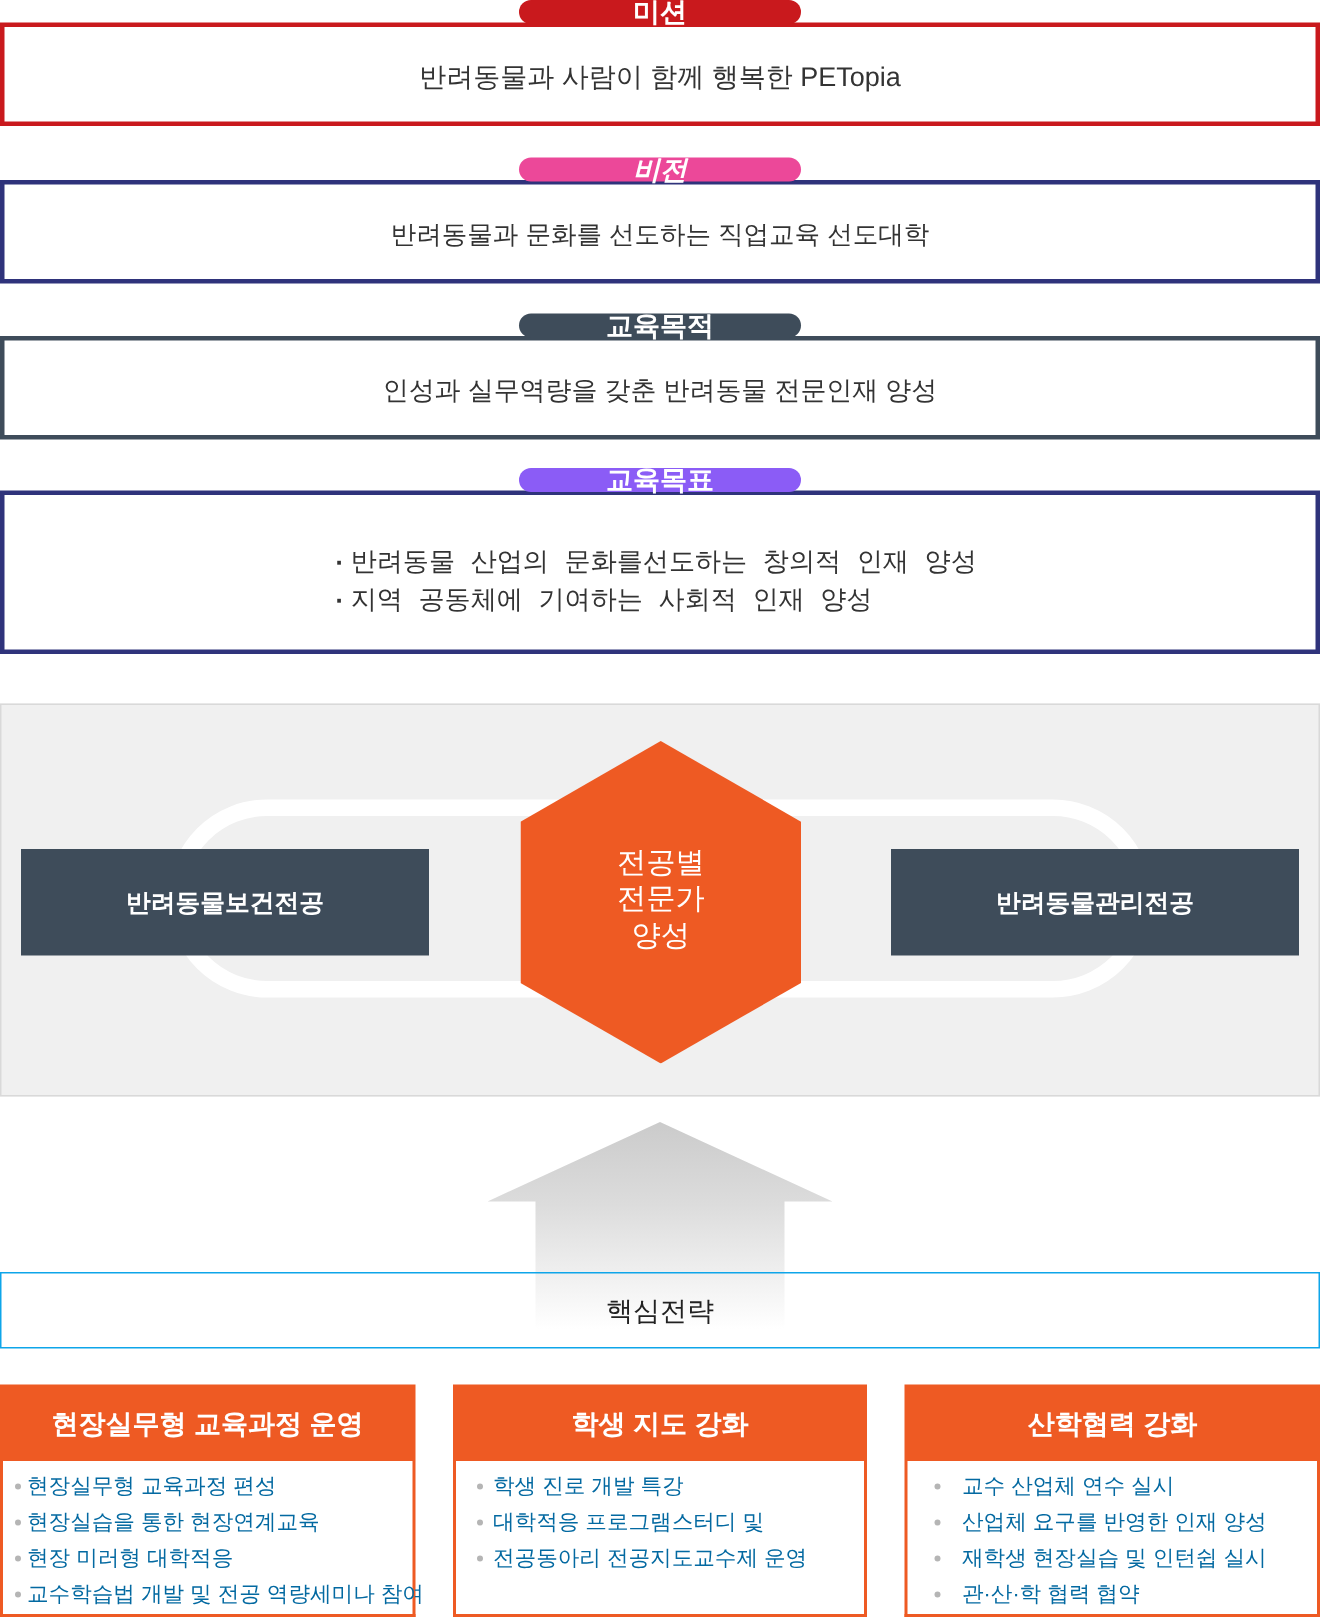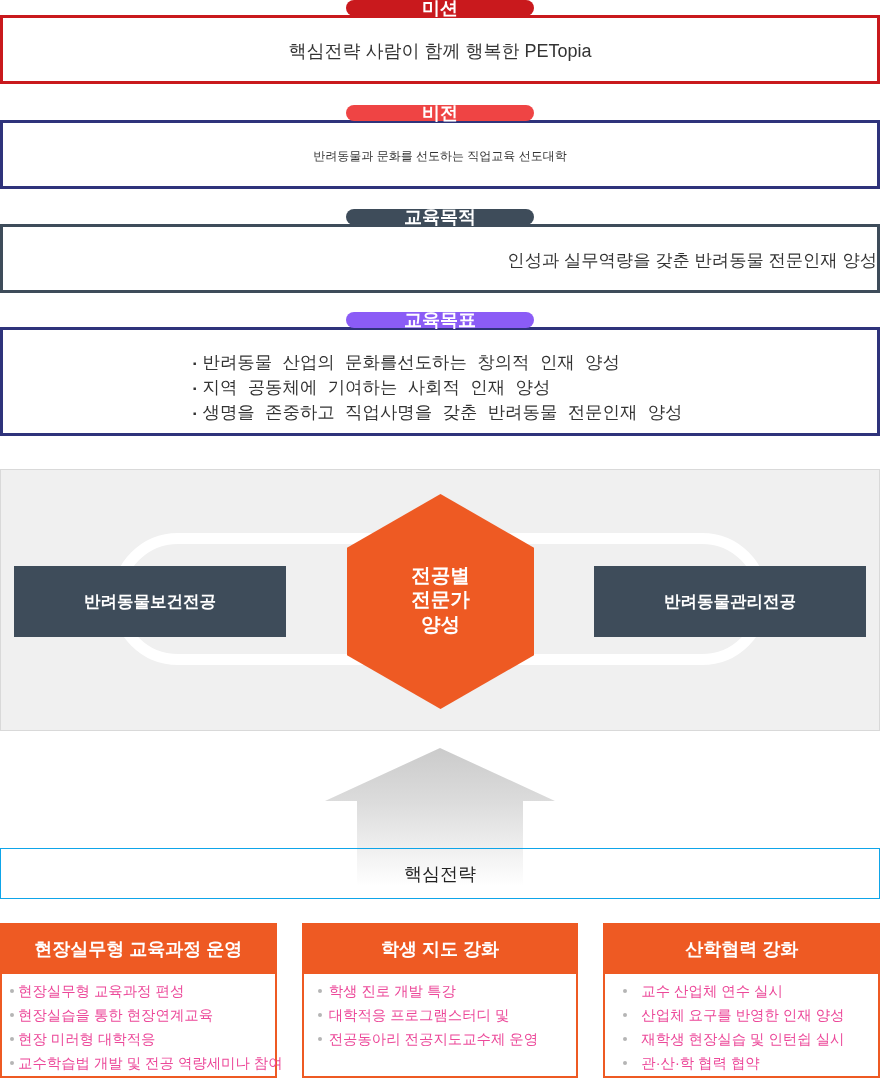--- a/index.html
+++ b/index.html
@@ -28,26 +28,26 @@
   }
   .box {
     width:880px; border-style:solid; border-width:3px;
     background:#fff;
     display:flex; align-items:center; justify-content:center;
     font-size:18px; color:#333; font-weight:400;
   }
   .box-1line { height:69px; padding-top:3px; }
   .sec-mission .badge { background:#c9191d; }
   .sec-mission .box   { border-color:#c9191d; }
-  .sec-vision .badge  { background:#ef4444; }
-  .sec-vision .box    { font-size:12px; }
+  .sec-vision .badge  { background:#ec4899;font-style:italic; }
+  .sec-vision .box    { font-size:17px; }
   .sec-purpose .box   { font-size:17.3px; }
   .sec-vision .box    { border-color:#2f337b; }
   .sec-purpose .badge { background:#3e4c5a; }
-  .sec-purpose .box   { border-color:#3e4c5a;justify-content:flex-end; }
+  .sec-purpose .box   { border-color:#3e4c5a; }
   .sec-goals .badge   { background:#8b5cf6; }
   .sec-goals .box     { border-color:#2f337b; }
 
   .box-goals { height:109px; padding-top:14px;font-family:Liberation Mono, monospace; }
   .goals-list { list-style:none; width:fit-content; margin:0 auto; transform:translateX(-4px); }
   .goals-list li {
     font-size:17.4px; line-height:25px; color:#333; font-weight:400;
     padding-left:13px; position:relative; text-align:left;
   }
   .goals-list li::before {
@@ -70,21 +70,21 @@
   }
   .major-left  { left:13px; }
   .major-right { left:593px; }
   .hexagon {
     position:absolute; left:346px; top:24px; width:187px; height:215px;
   }
   .hexagon svg { display:block; }
   .hex-label {
     position:absolute; left:0; top:0; width:100%; height:100%;
     display:flex; flex-direction:column; align-items:center; justify-content:center;
-    color:#fff; font-size:19.5px; font-weight:700; line-height:24.5px;
+    color:#fff; font-size:19.5px; font-weight:400; line-height:24.5px;
     text-align:center; padding-bottom:4px;
   }
 
   
   .bottom { position:relative; width:880px; height:351px; }
   .arrow-up {
     position:absolute; left:325px; top:17px; width:230px; height:138px;
     background:linear-gradient(to bottom, #cbcbcb 0%, #dcdcdc 40%, #ffffff 100%);
     clip-path:polygon(50% 0%, 100% 38.4%, 86.09% 38.4%, 86.09% 100%, 13.91% 100%, 13.91% 38.4%, 0% 38.4%);
   }
@@ -104,21 +104,21 @@
     font-size:18px; font-weight:700;
     display:flex; align-items:center; justify-content:center;
   }
   .card-body {
     flex:1; background:#fff;
     border:2px solid #ee5a23; border-top:none;
     padding-top:5px;
   }
   .card-body ul { list-style:none; }
   .card-body li {
-    position:relative; font-size:14.4px; line-height:24px; color:#ec4899;
+    position:relative; font-size:14.4px; line-height:24px; color:#0369a1;
     white-space:nowrap;
   }
   .card-body li::before {
     content:''; position:absolute; width:4px; height:4px; border-radius:50%;
     background:#b5b5b5; top:10px;
   }
   .card-1 li { padding-left:16px; }
   .card-1 li::before { left:7.5px; }
   .card-2 li { padding-left:25px; }
   .card-2 li::before { left:14px; }
@@ -126,21 +126,21 @@
   .card-3 li::before { left:18px; }
 </style>
 </head>
 <body>
 
 <div class="page">
 
   <div class="section sec-mission">
     <div class="badge">미션</div>
     <div class="box box-1line">
-      <span>핵심전략 사람이 함께 행복한 PETopia</span>
+      <span>반려동물과 사람이 함께 행복한 PETopia</span>
     </div>
   </div>
 
   <div class="section sec-vision">
     <div class="badge">비전</div>
     <div class="box box-1line">
       <span>반려동물과 문화를 선도하는 직업교육 선도대학</span>
     </div>
   </div>
 
@@ -150,21 +150,20 @@
       <span>인성과 실무역량을 갖춘 반려동물 전문인재 양성</span>
     </div>
   </div>
 
   <div class="section sec-goals">
     <div class="badge">교육목표</div>
     <div class="box box-goals">
       <ul class="goals-list">
         <li>반려동물 산업의 문화를선도하는 창의적 인재 양성</li>
         <li>지역 공동체에 기여하는 사회적 인재 양성</li>
-        <li>생명을 존중하고 직업사명을 갖춘 반려동물 전문인재 양성</li>
       </ul>
     </div>
   </div>
 
   <div class="majors-panel">
     <div class="racetrack"></div>
     <div class="major-box major-left">
       <span>반려동물보건전공</span>
     </div>
     <div class="major-box major-right">

